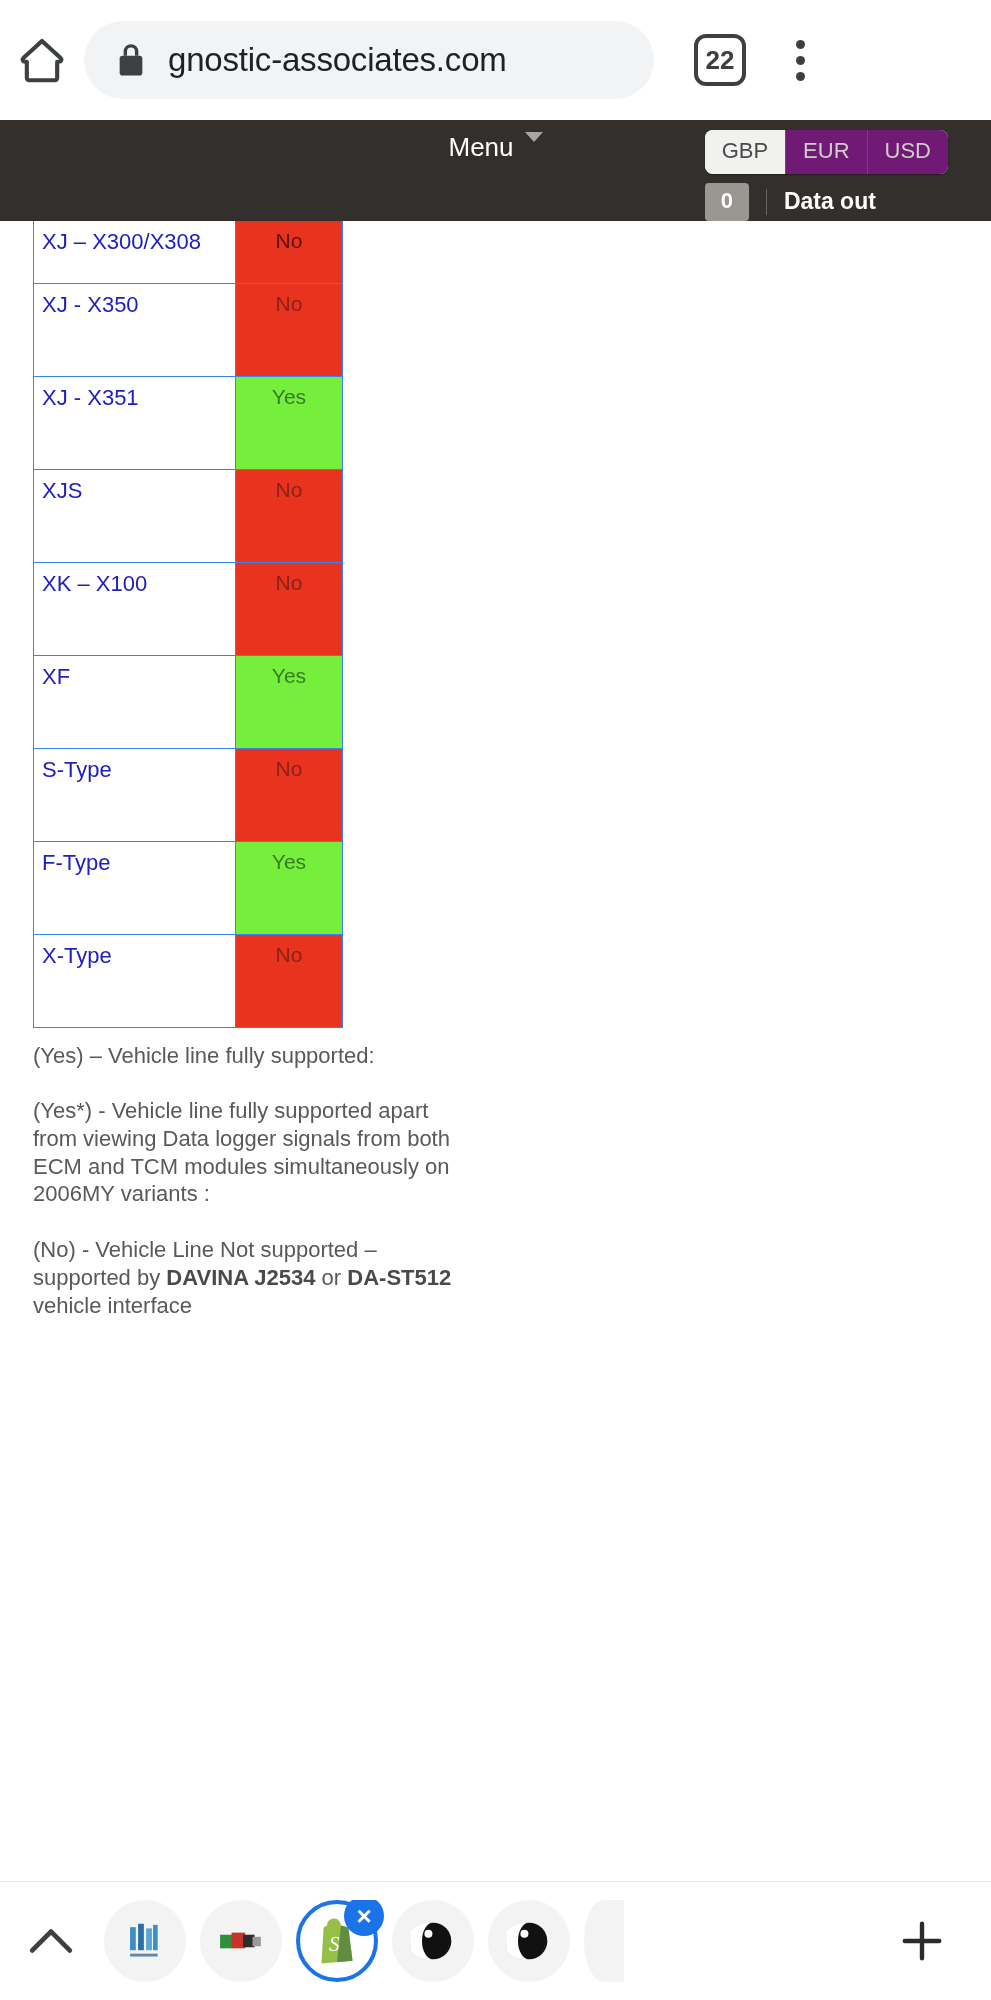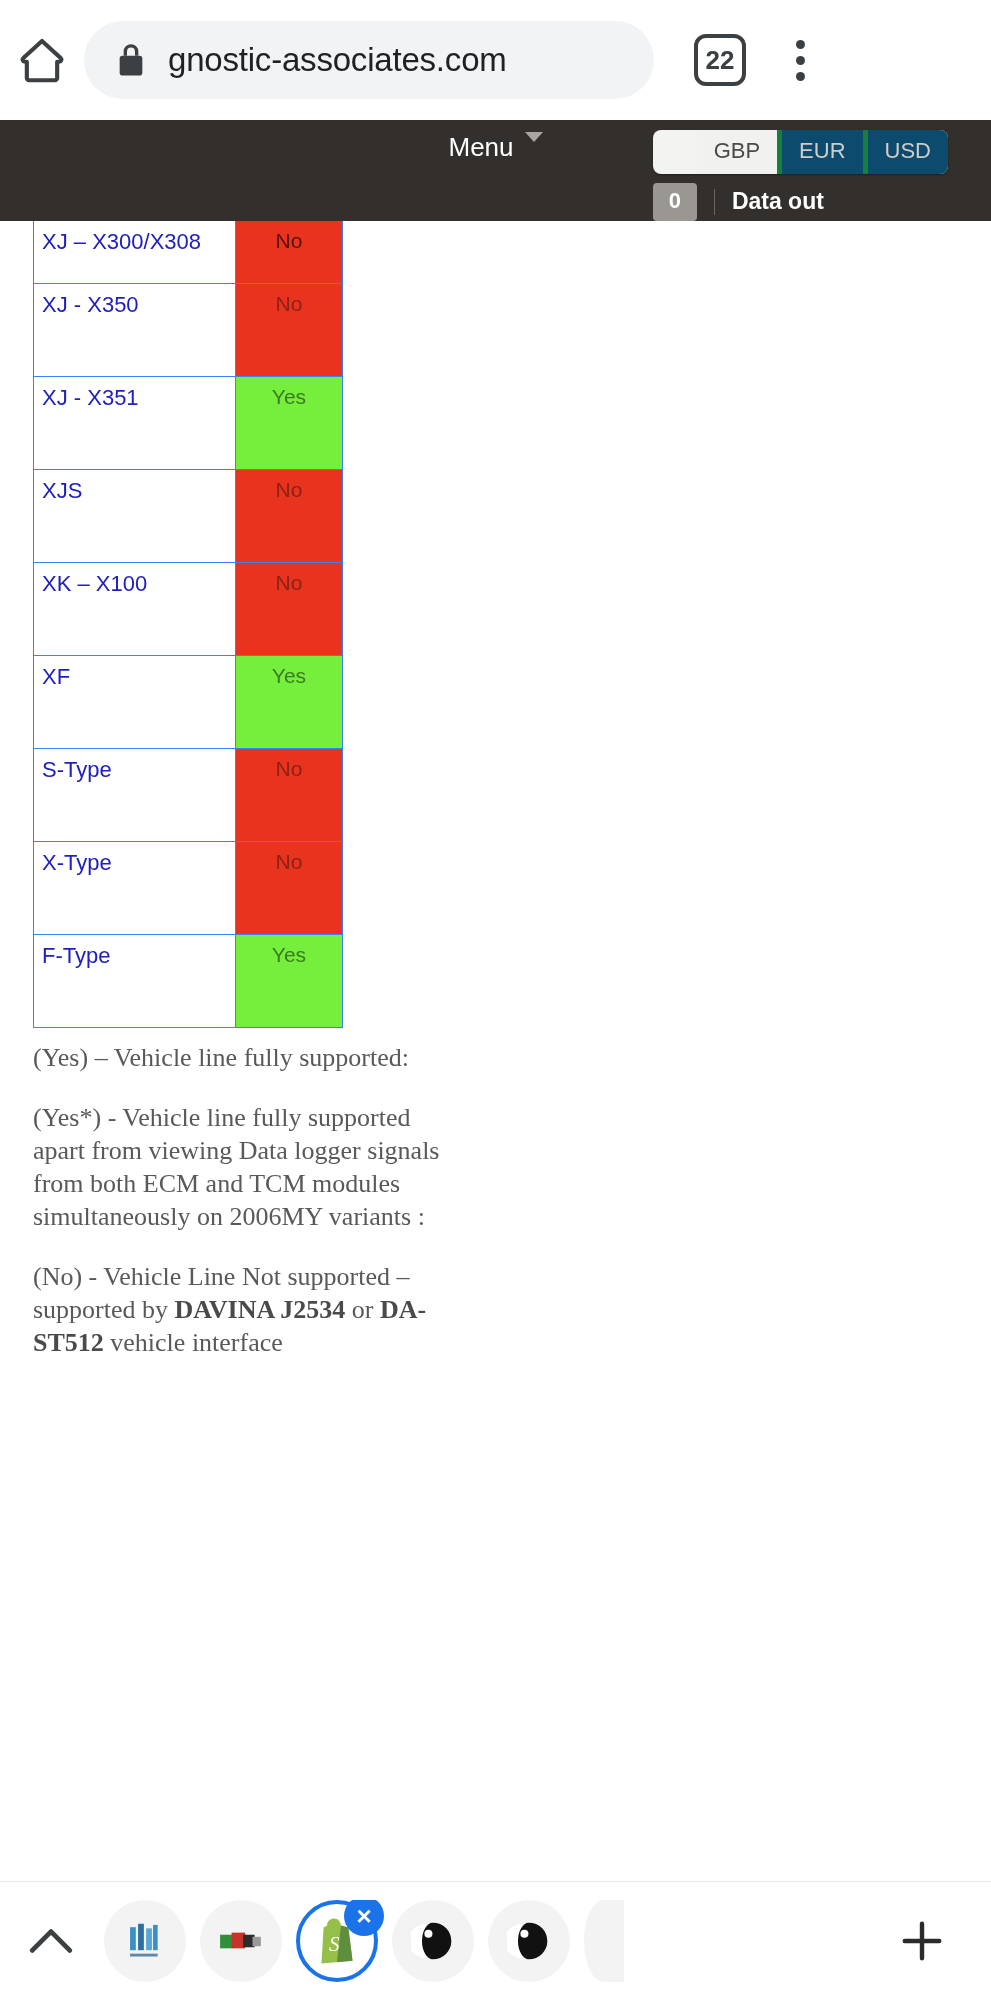--- a/index.html
+++ b/index.html
@@ -152,25 +152,25 @@
     display: flex;
     border-radius: 8px;
     overflow: hidden;
     background: #f3f3f1;
     box-shadow: 0 1px 2px rgba(0,0,0,0.35);
   }
   .currency-switch .cur {
     padding: 7px 17px 9px 17px;
     font-size: 22px;
     color: #cfcdca;
-    background: #0c4a6e;
-    border-left: 5px solid #15803d;
+    background: #701a75;
+    border-left: 1px solid #15803d;
     line-height: 1.25;
   }
-  .currency-switch .cur:first-child { border-left: none; margin-left: 44px; }
+  .currency-switch .cur:first-child { border-left: none; }
   .currency-switch .cur.active {
     color: #4a4a4a;
     background: #f1f1ef;
   }
 
   .cart-row {
     display: flex;
     align-items: center;
     gap: 0;
     margin-top: 3px;
@@ -242,25 +242,25 @@
 
   
   .support-table tr.clipped { height: 62px; }
   .support-table tr.clipped td { border-top: none; }
 
   .footnotes {
     margin: 14px 0 0 33px;
     width: 420px;
   }
   .footnotes p {
-    font-size: 26px;
+    font-size: 22px;
     line-height: 1.26;
     color: #595959;
     margin-bottom: 28px;
-    font-family: Liberation Serif, serif;
+    font-family: Liberation Sans, sans-serif;
   }
   .footnotes p b { font-weight: bold; color: #4a4a4a; }
 
   
   .bottom-bar {
     flex: 0 0 auto;
     height: 119px;
     background: #ffffff;
     border-top: 1px solid #e6e6e6;
     display: flex;
@@ -458,33 +458,33 @@
           <td class="model">
             <span>S-Type</span>
           </td>
           <td class="status no">
             <span>No</span>
           </td>
         </tr>
 
         <tr>
           <td class="model">
+            <span>F-Type</span>
+          </td>
+          <td class="status yes">
+            <span>Yes</span>
+          </td>
+        </tr>
+
+        <tr>
+          <td class="model">
             <span>X-Type</span>
           </td>
           <td class="status no">
             <span>No</span>
-          </td>
-        </tr>
-
-        <tr>
-          <td class="model">
-            <span>F-Type</span>
-          </td>
-          <td class="status yes">
-            <span>Yes</span>
           </td>
         </tr>
       </tbody>
     </table>
 
     <div class="footnotes">
       <p>(Yes) – Vehicle line fully supported:</p>
       <p>(Yes*) - Vehicle line fully supported apart from viewing Data logger signals from both ECM and TCM modules simultaneously on 2006MY variants :</p>
       <p><span>(No) - Vehicle Line Not supported – supported by </span><b>DAVINA J2534</b><span> or </span><b>DA-ST512</b><span> vehicle interface</span></p>
     </div>

